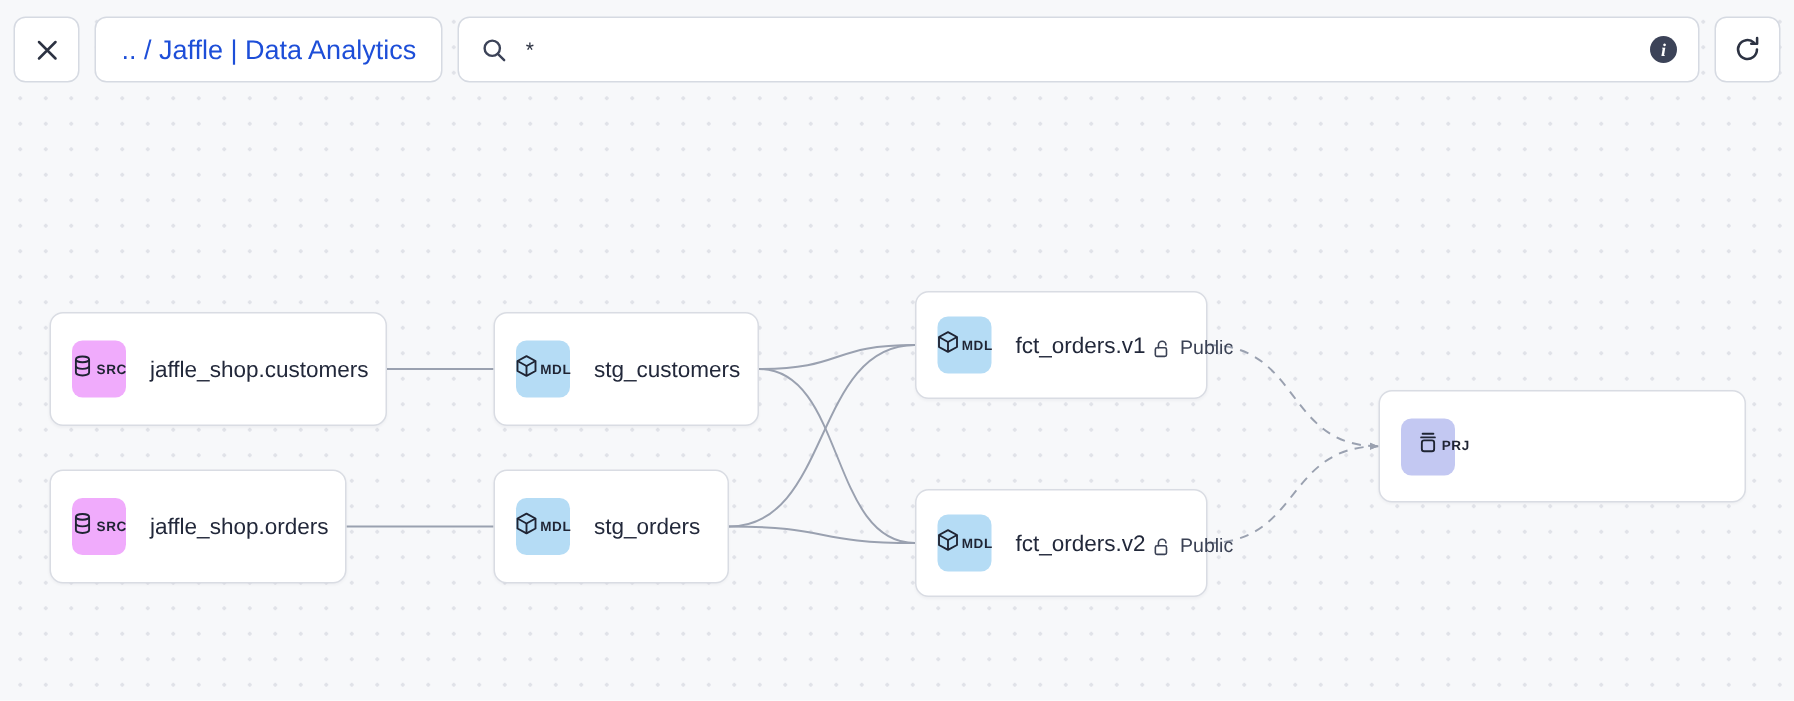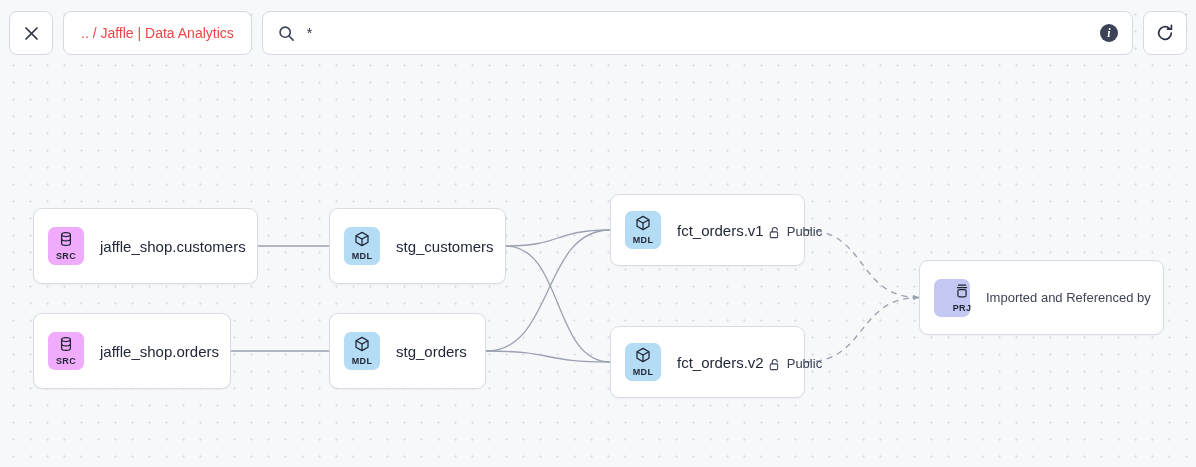--- a/index.html
+++ b/index.html
@@ -49,22 +49,22 @@
 
   .breadcrumb {
     height: 44px;
     background: #ffffff;
     border: 1px solid #d6dae2;
     border-radius: 8px;
     display: flex;
     align-items: center;
     justify-content: center;
     padding: 0 17px;
-    font-size: 14px;
-    color: #ef4444;
+    font-size: 18px;
+    color: #1d4ed8;
     white-space: nowrap;
     cursor: pointer;
     flex: 0 0 auto;
   }
 
   .search-wrap {
     flex: 1 1 auto;
     height: 44px;
     background: #ffffff;
     border: 1px solid #d6dae2;
@@ -122,21 +122,20 @@
     cursor: pointer;
     z-index: 5;
   }
 
   .badge {
     flex: 0 0 auto;
     width: 36px;
     height: 38px;
     border-radius: 7px;
     display: flex;
-    flex-direction: column;
     align-items: center;
     justify-content: center;
     gap: 1px;
     color: #1f2433;
   }
   .badge .btxt {
     font-size: 9px;
     font-weight: 600;
     letter-spacing: 0.4px;
     line-height: 1;
@@ -320,19 +319,18 @@
         <div class="node" style="left: 919px; top: 260px; width: 245px; height: 75px;">
           <div class="badge prj">
             <span><svg width="16" height="16" viewBox="0 0 16 16" fill="none" stroke="#1f2433" stroke-width="1.25" stroke-linecap="round">
                 <path d="M4.4 2.2 H11.6"></path>
                 <path d="M3.4 4.6 H12.6"></path>
                 <rect x="3.9" y="6.6" width="8.2" height="7.2" rx="1.5"></rect>
               </svg></span>
             <span class="btxt">PRJ</span>
           </div>
           <div class="node-body">
-            <div class="node-kicker">Imported and Referenced by</div>
           </div>
         </div>
       </div>
   </div>
 
 </div>
 
 </body></html>

